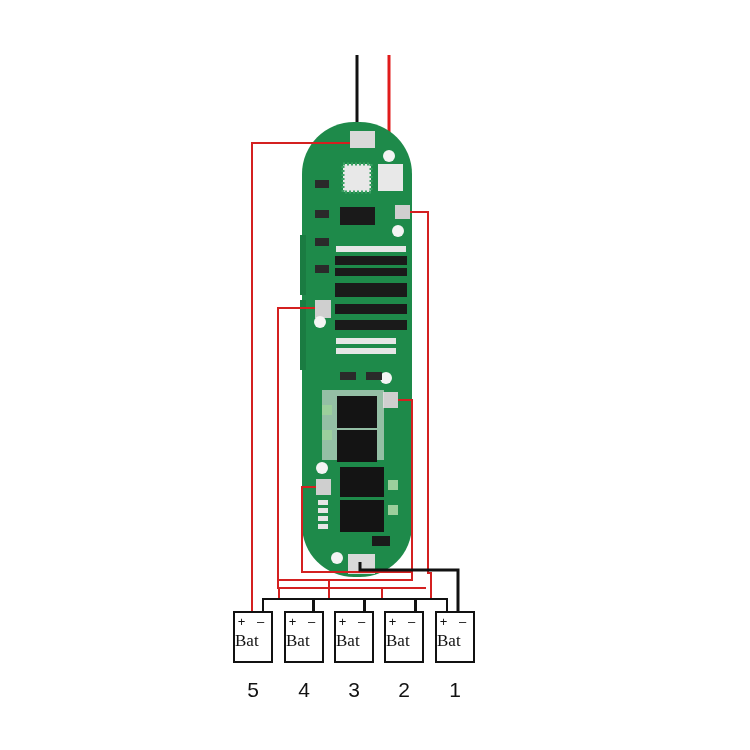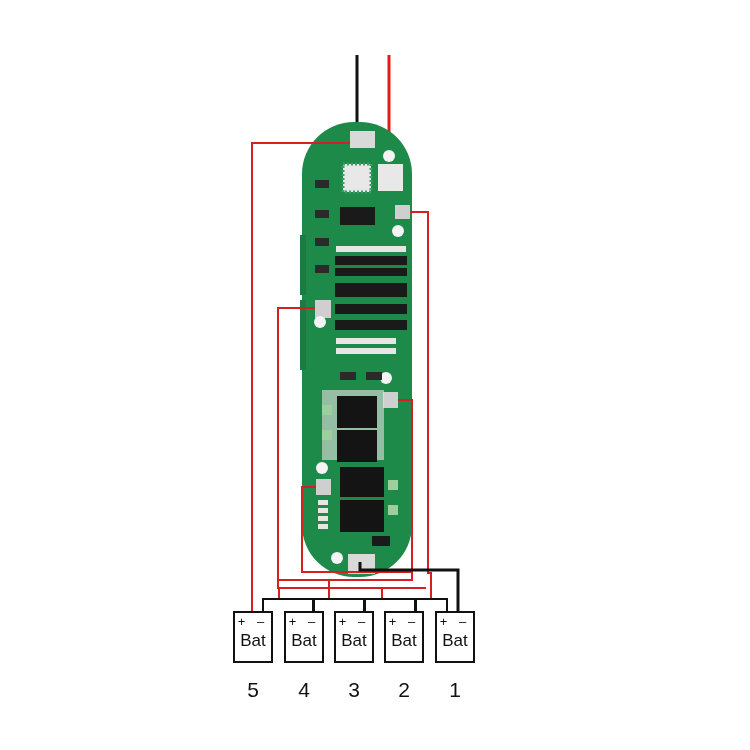--- a/index.html
+++ b/index.html
@@ -1,20 +1,20 @@
 <!DOCTYPE html>
 <html><head>
 <meta charset="utf-8">
 <style>
   html, body { margin:0; padding:0; background:#ffffff; }
   body { width:750px; height:750px; position:relative; overflow:hidden; font-family:"Liberation Sans", sans-serif; }
   #diagram { position:absolute; left:0; top:0; width:750px; height:750px; }
   .bat-box { position:absolute; width:40px; height:52px; border:2px solid #111; background:#fff; box-sizing:border-box; }
   .bat-signs { position:absolute; top:2px; left:0; width:100%; text-align:center; font-size:13px; color:#111; letter-spacing:4px; line-height:14px; }
-  .bat-label { position:absolute; top:18px; left:0; width:100%; text-align:center; font-size:17px; color:#111; line-height:20px; }
+  .bat-label { position:absolute; top:18px; left:0; width:100%; text-align:left; font-size:17px; color:#111; line-height:20px;font-family:Liberation Serif, serif; }
   .cell-num { position:absolute; top:678px; width:40px; text-align:center; font-size:21px; color:#111; }
 </style>
 </head>
 <body>
 
 <div id="diagram">
   <svg width="750" height="750" viewBox="0 0 750 750">
 
     <line x1="357" y1="55" x2="357" y2="185" stroke="#111" stroke-width="3"></line>
     <line x1="389" y1="55" x2="389" y2="185" stroke="#e01b1b" stroke-width="3"></line>

